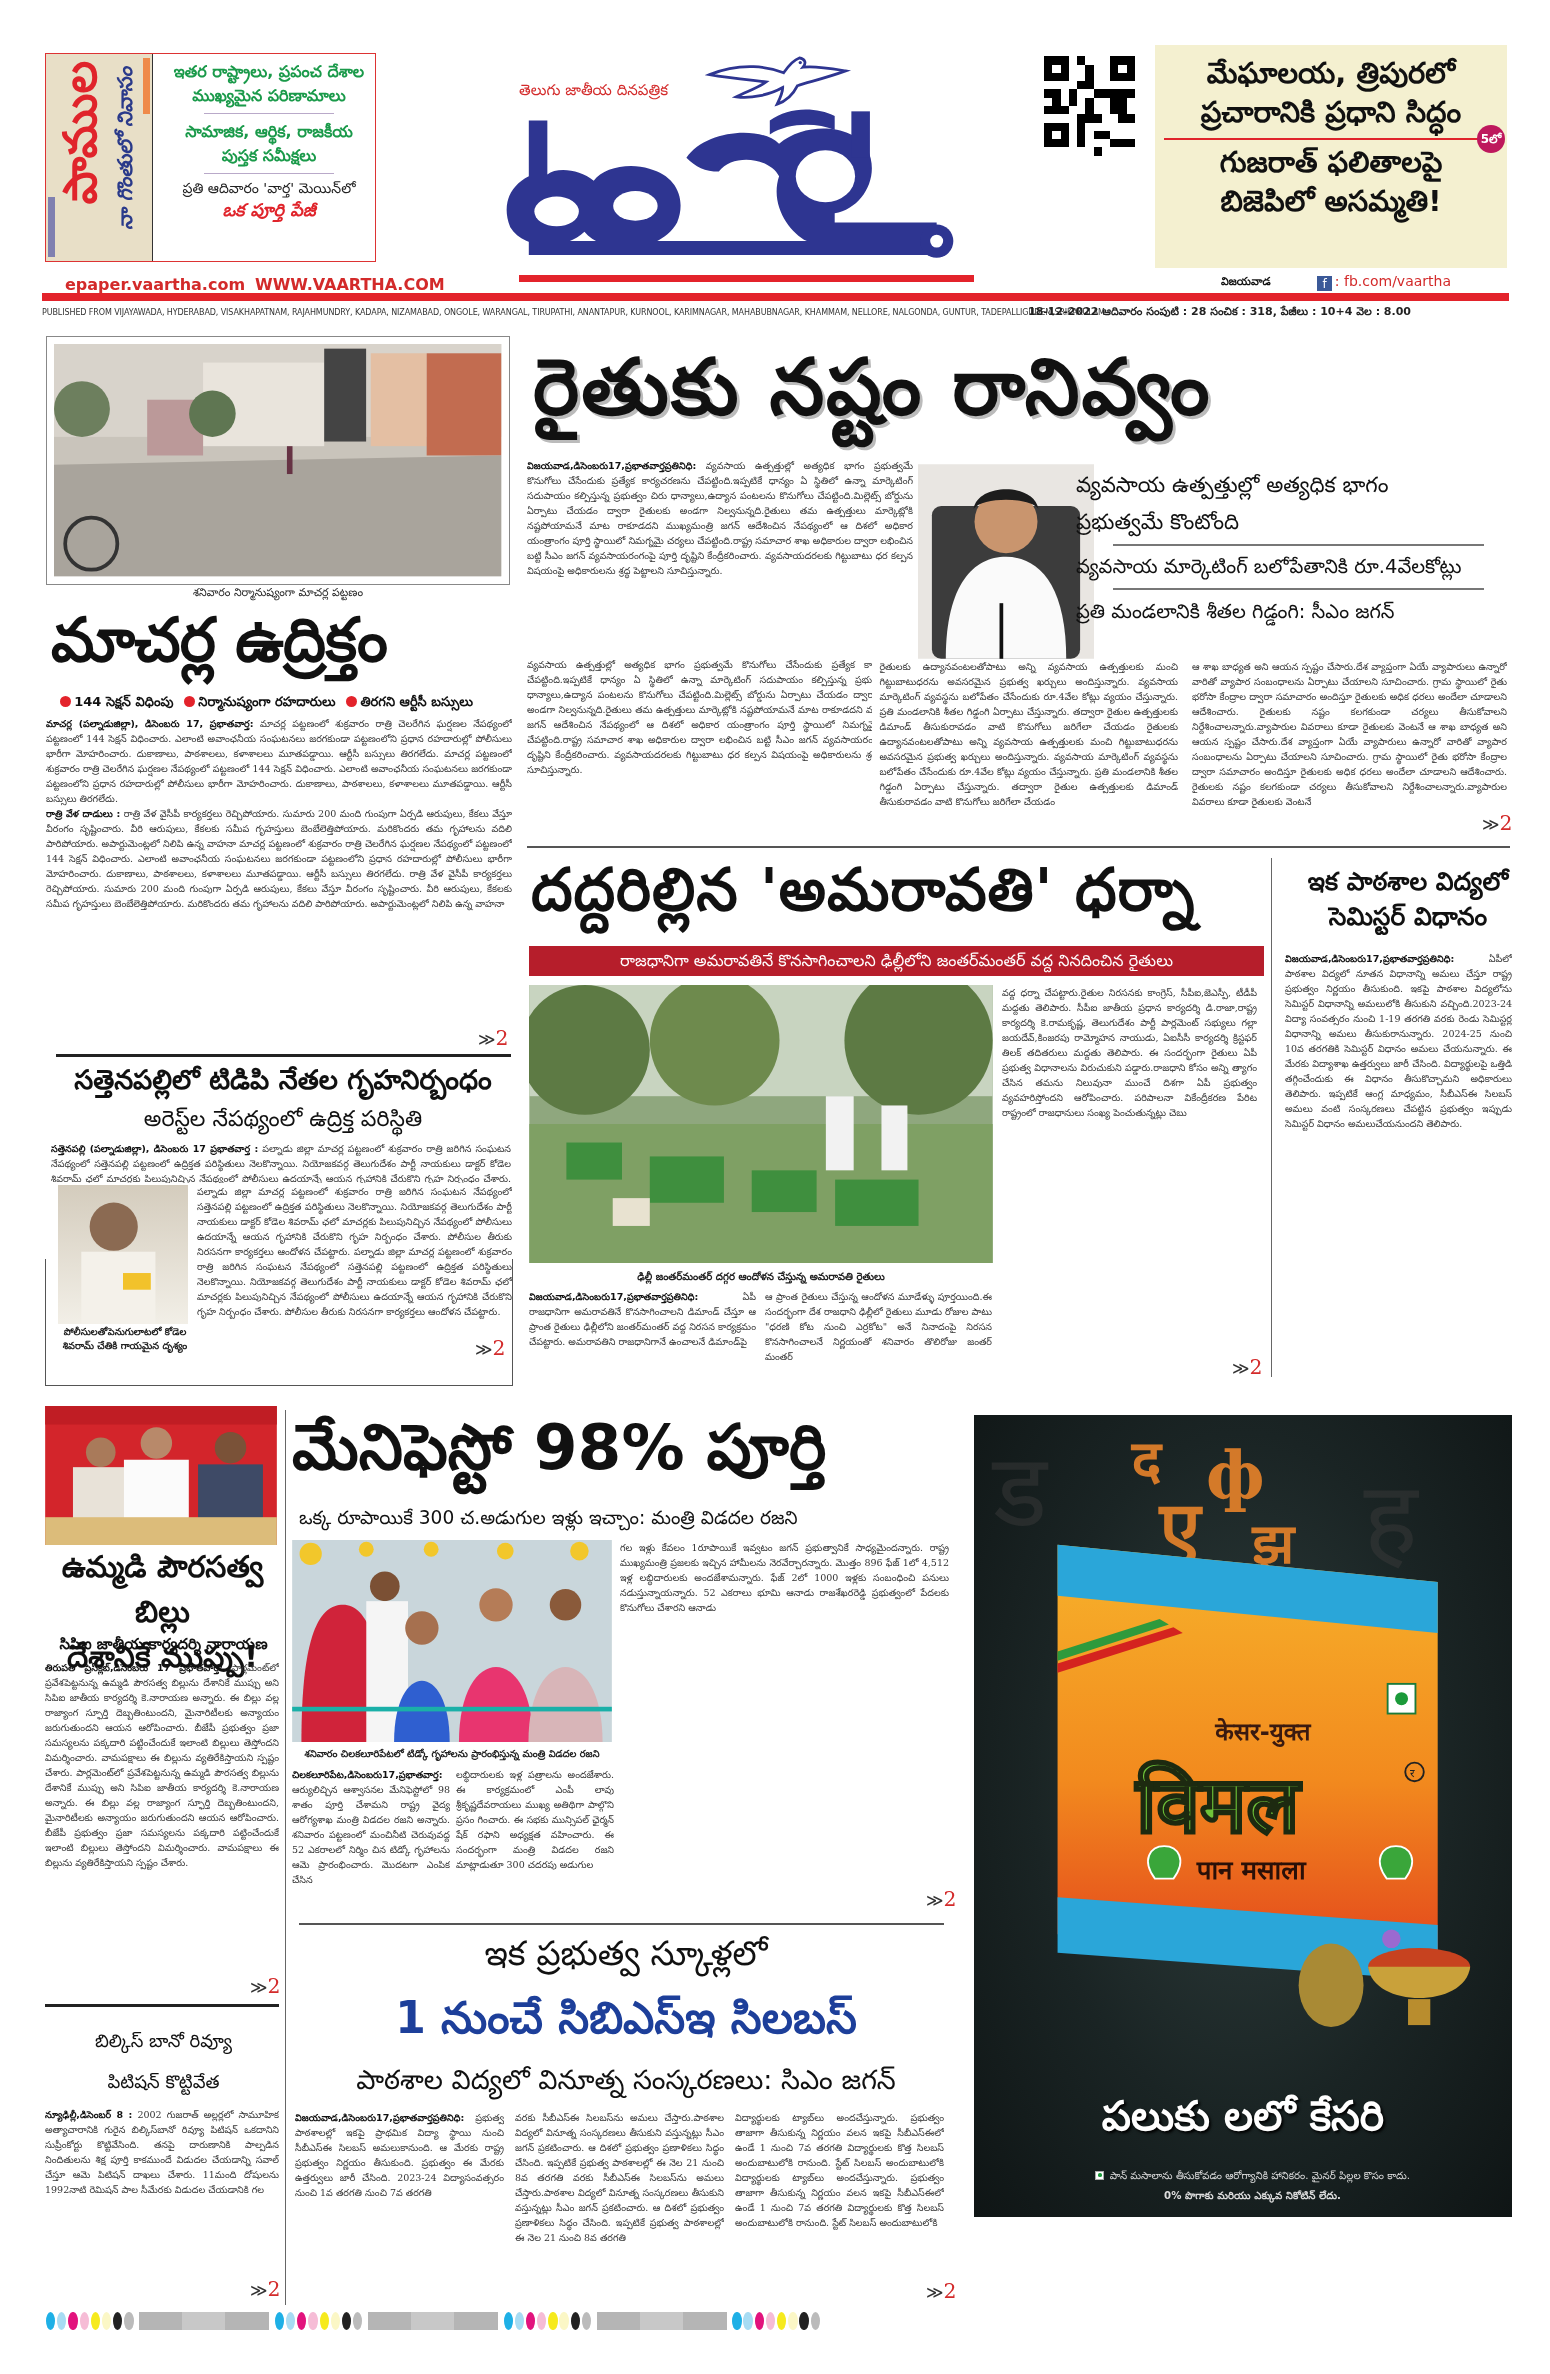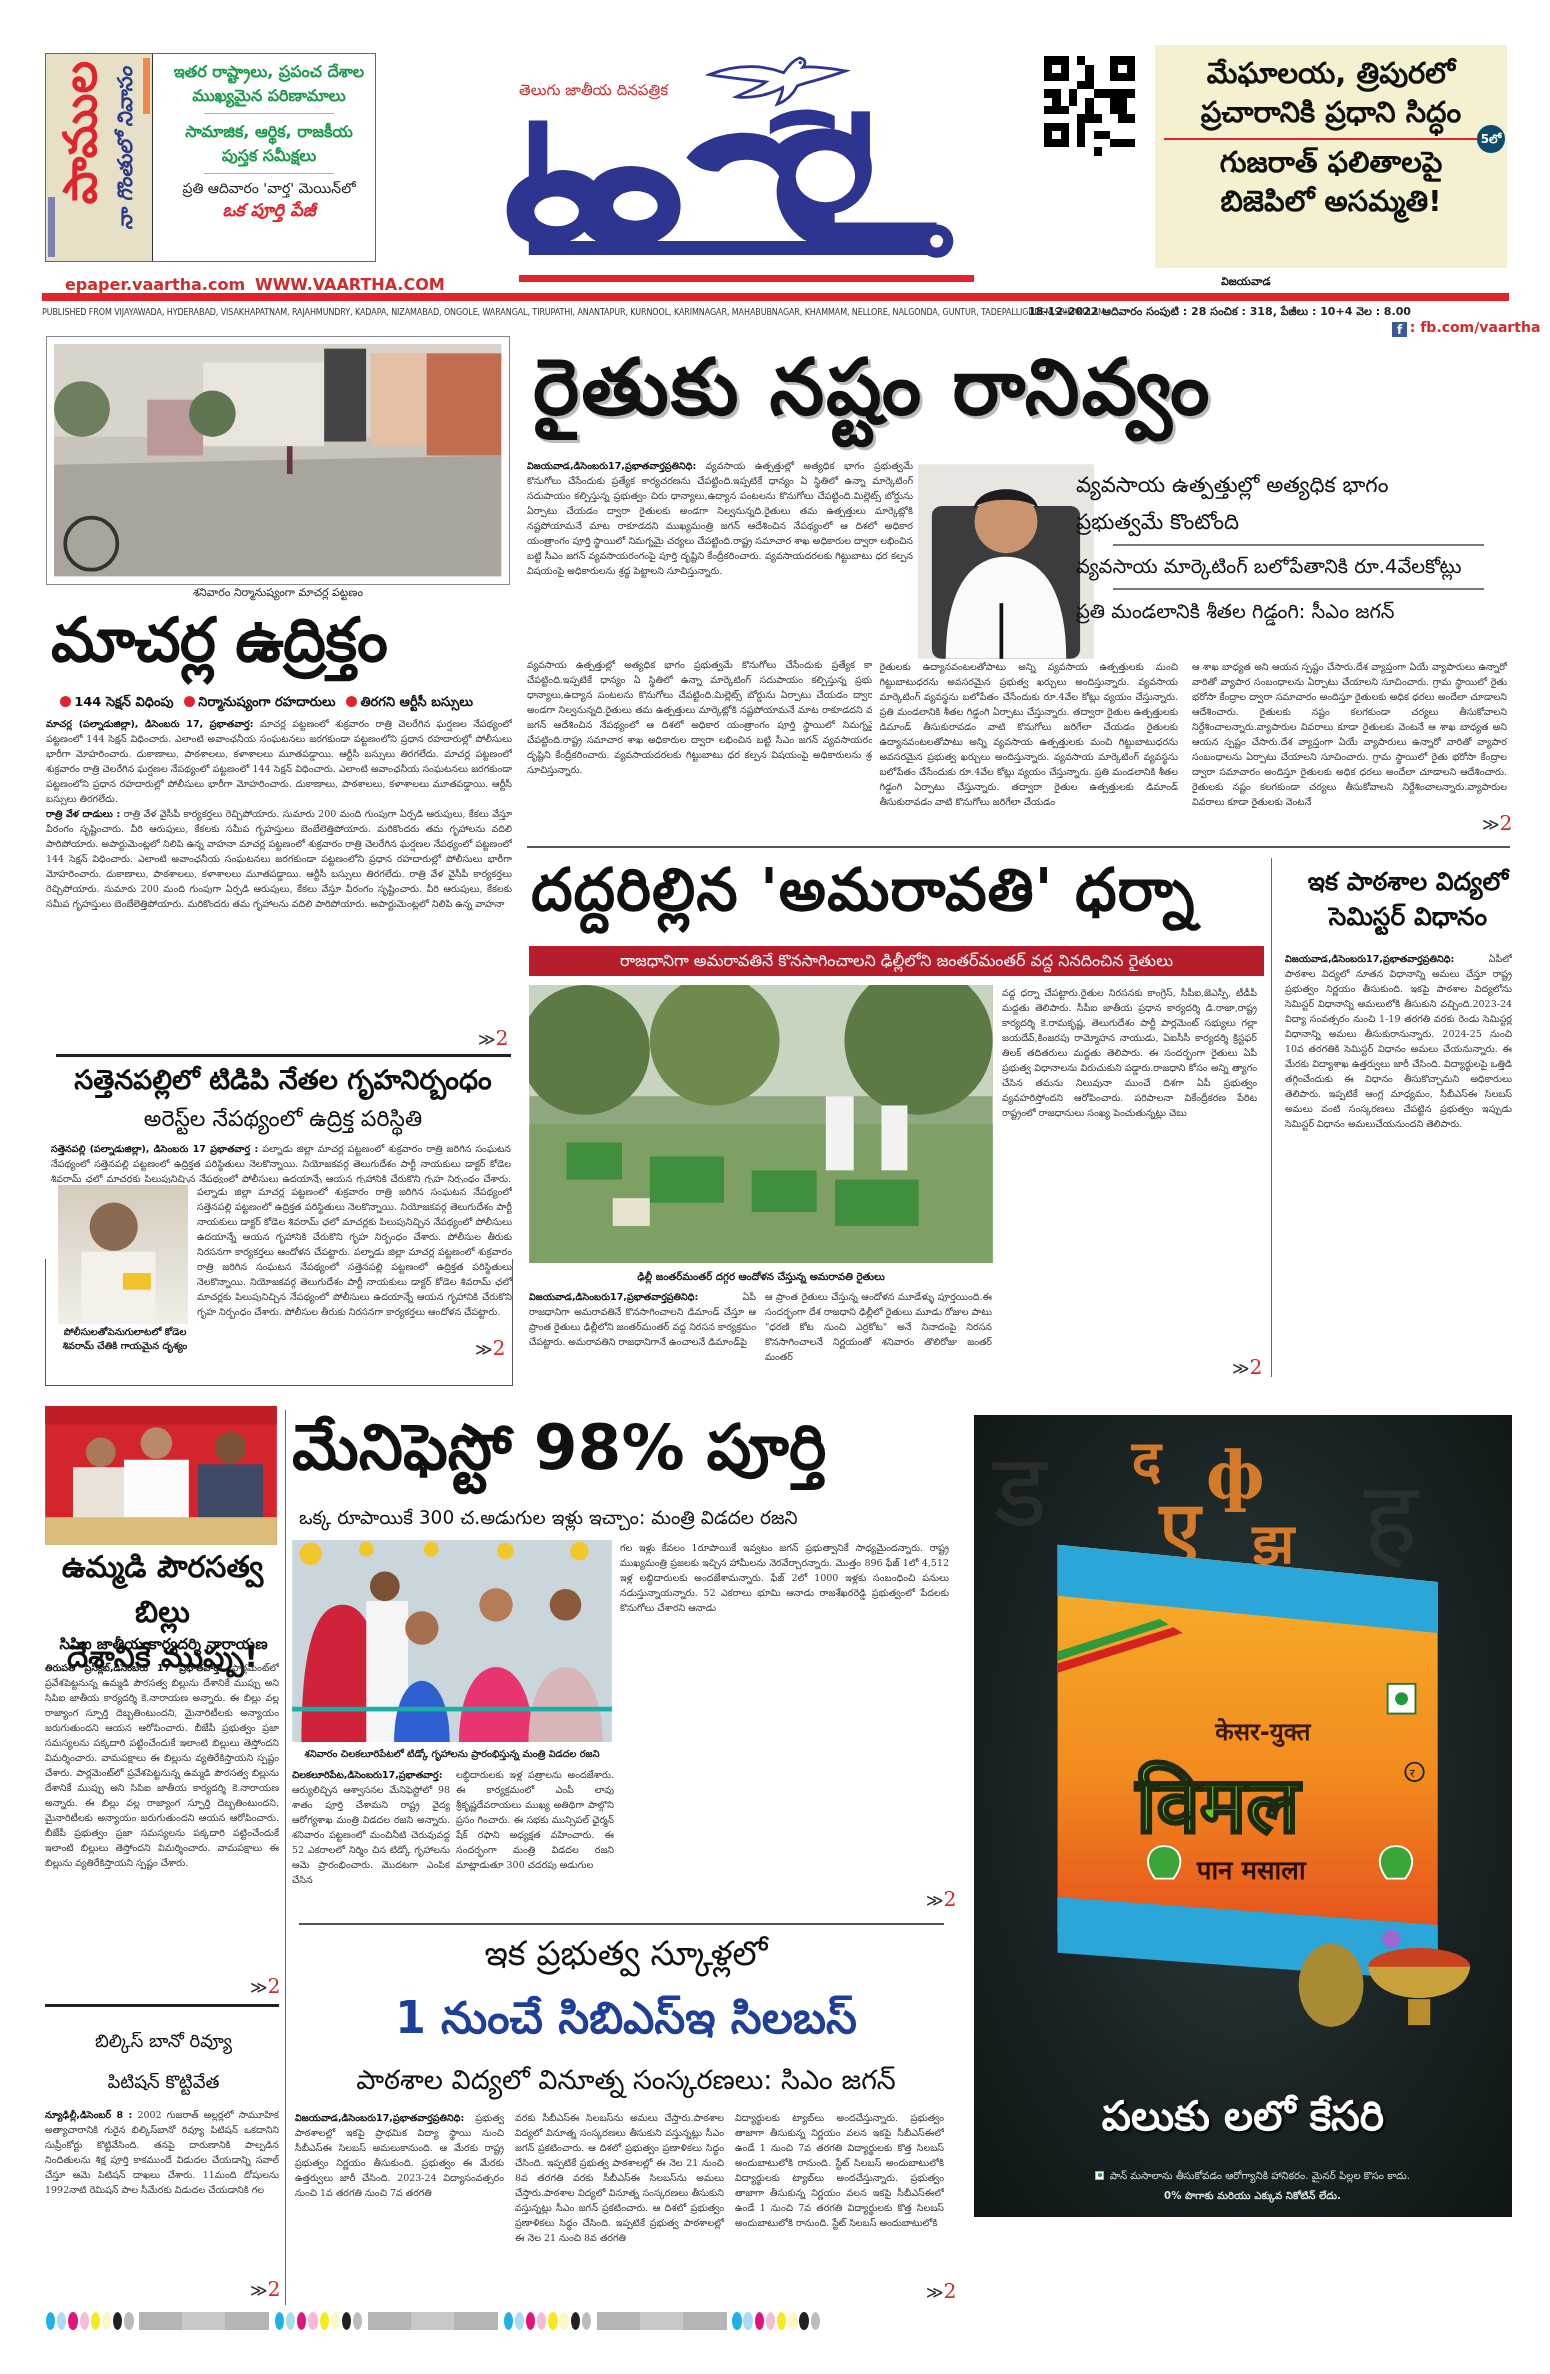--- a/index.html
+++ b/index.html
@@ -22,28 +22,28 @@
 
   .url-row { top: 275px; font-weight: bold; color: #d32a2a; font-size: 16px; }
   .tagline { left: 519px; top: 81px; color: #d32a2a; font-size: 15px; }
   .dove { left: 705px; top: 54px; }
   .logo { left: 501px; top: 102px; width: 482px; height: 167px; }
   .red-rule { left: 42px; top: 293px; width: 1467px; height: 8.3px; background: #e3232b; }
   .red-rule2 { left: 519px; top: 275px; width: 455px; height: 6.5px; background: #e3232b; }
   .pub-line { left: 42px; top: 308px; font-size: 8px; color: #333; letter-spacing: -0.1px; }
   .date-line { left: 1028px; top: 305px; font-size: 11px; font-weight: bold; color: #222; }
   .city { left: 1221px; top: 275px; font-size: 11px; font-weight: bold; }
-  .fb { left: 1392px; top: 273px; color: #d32a2a; font-weight: bold; font-size: 14px; margin-top: 46px; }
+  .fb { left: 1317px; top: 273px; color: #d32a2a; font-weight: normal; font-size: 14px; }
   .fb-icon { display: inline-block; width: 15px; height: 15px; background: #3b5998; color: #fff; font-size: 12px; line-height: 16px; text-align: center; margin-right: 2.8px; vertical-align: -1.9px; }
 
   .qr { left: 1044px; top: 56px; width: 91px; height: 100px; }
   .ear { left: 1155px; top: 45px; width: 352px; height: 223px; background: #f4f0d0; text-align: center; padding-top: 9.3px; }
   .ear .h { font-size: 29px; font-weight: bold; line-height: 39px; color: #111; }
   .ear .sep { height: 1.9px; background: #e0242b; margin: 5.6px 28px 3.7px 9.3px; position: relative; }
-  .ear .badge { position: absolute; right: -26px; top: -13px; width: 28px; height: 28px; border-radius: 50%; background: #0c4a6e; color: #fff; font-size: 12px; font-weight: bold; line-height: 28px; }
+  .ear .badge { position: absolute; right: -26px; top: -13px; width: 28px; height: 28px; border-radius: 50%; background: #be185d; color: #fff; font-size: 12px; font-weight: bold; line-height: 28px; }
 
   
   .photo1 { left: 46px; top: 336px; width: 464px; height: 249px; border: 0.9px solid #888; padding: 7.4px; background: #fff; }
   .photo-inner { width: 100%; height: 100%; }
   .caption { font-size: 11px; color: #222; text-align: center; }
   .h-macherla { left: 51px; top: 603px; width: 464px; font-size: 61px; font-weight: bold; letter-spacing: -0.9px; line-height: 74px; }
   .bullets { left: 54px; top: 694px; font-size: 13px; font-weight: bold; }
   .bullets .dot { display: inline-block; width: 11px; height: 11px; border-radius: 50%; background: #e3232b; margin: 0 3.7px 0 5.6px; vertical-align: -0.9px; }
 
   .body-text { font-family: "DejaVu Serif", serif; font-size: 9.5px; line-height: 15px; color: #333; text-align: justify; }

